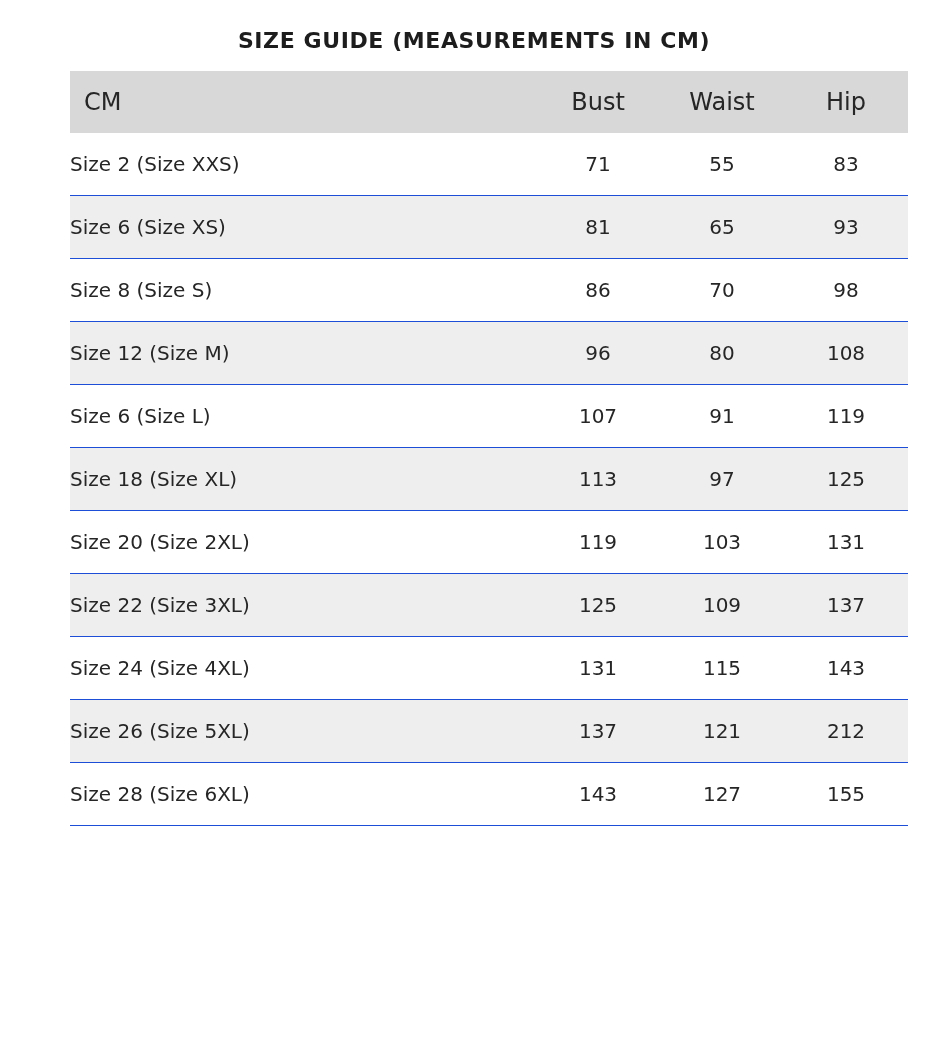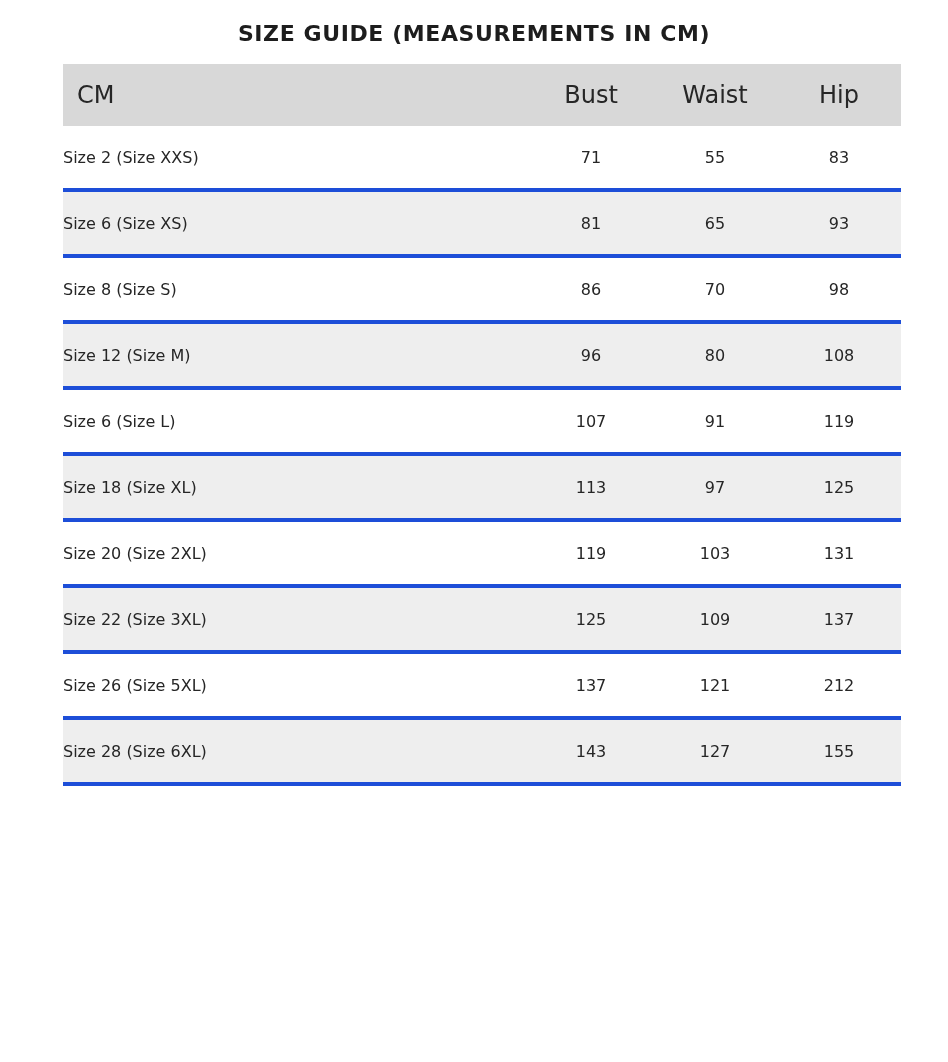--- a/index.html
+++ b/index.html
@@ -11,21 +11,21 @@
     width: 948px;
     height: 1062px;
     font-family: "DejaVu Sans", "Liberation Sans", sans-serif;
     color: #231f20;
     overflow: hidden;
   }
   .page {
     width: 948px;
     height: 1048px;
     box-sizing: border-box;
-    padding: 1px;
+    padding: 8px;
     position: relative;
   }
   .title {
     text-align: center;
     font-size: 22px;
     font-weight: bold;
     letter-spacing: 0.6px;
     color: #1d1d1d;
     padding-top: 20px;
     padding-bottom: 18px;
@@ -51,26 +51,26 @@
   table.size-table thead th.col-label {
     text-align: left;
     padding-left: 14px;
     width: 452px;
   }
   table.size-table thead th.col-num {
     text-align: center;
     width: 124px;
   }
   table.size-table tbody td {
-    font-size: 16px;
+    font-size: 20px;
     color: #262626;
     height: 62px;
     vertical-align: middle;
     padding: 0;
-    border-bottom: 4px solid #1d4ed8;
+    border-bottom: 1px solid #1d4ed8;
   }
   table.size-table tbody tr:nth-child(even) td {
     background: #eeeeee;
   }
   table.size-table tbody tr:nth-child(odd) td {
     background: #ffffff;
   }
   td.cell-label {
     text-align: left;
     padding-left: 14px;
@@ -139,20 +139,26 @@
           <td class="cell-num">103</td>
           <td class="cell-num">131</td>
         </tr>
         <tr>
           <td class="cell-label">Size 22 (Size 3XL)</td>
           <td class="cell-num">125</td>
           <td class="cell-num">109</td>
           <td class="cell-num">137</td>
         </tr>
         <tr>
+          <td class="cell-label">Size 24 (Size 4XL)</td>
+          <td class="cell-num">131</td>
+          <td class="cell-num">115</td>
+          <td class="cell-num">143</td>
+        </tr>
+        <tr>
           <td class="cell-label">Size 26 (Size 5XL)</td>
           <td class="cell-num">137</td>
           <td class="cell-num">121</td>
           <td class="cell-num">212</td>
         </tr>
         <tr>
           <td class="cell-label">Size 28 (Size 6XL)</td>
           <td class="cell-num">143</td>
           <td class="cell-num">127</td>
           <td class="cell-num">155</td>

